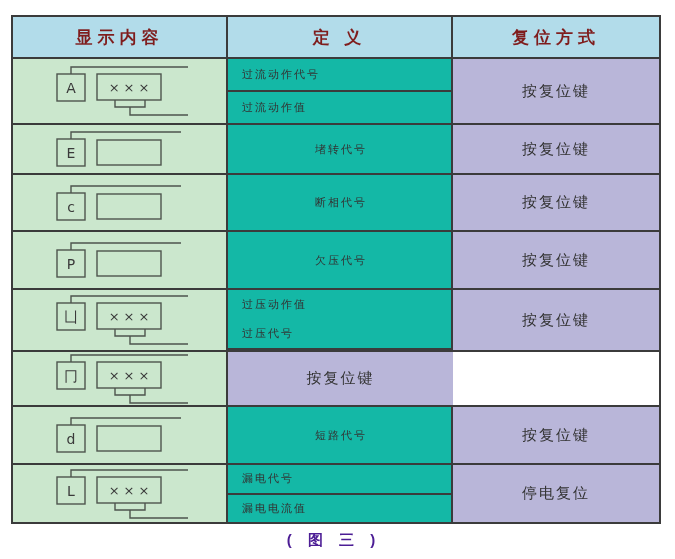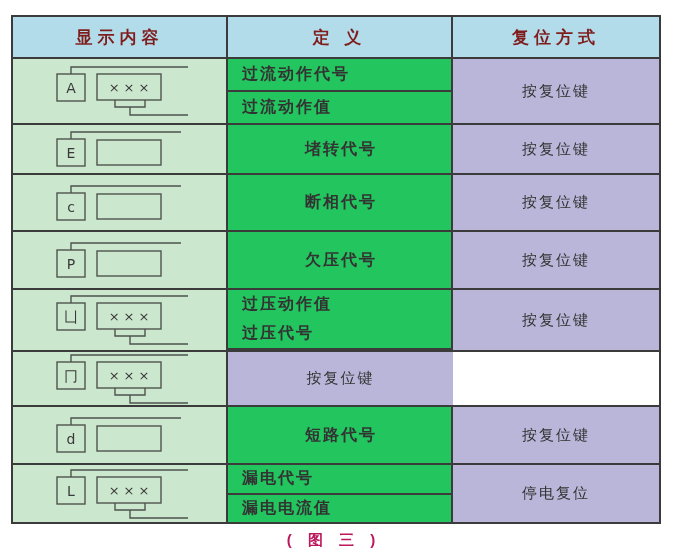--- a/index.html
+++ b/index.html
@@ -31,23 +31,23 @@
     font-size:17px; letter-spacing:5px; font-weight:bold; color:#7f1d1d;
   }
 
   
   .c-disp {
     background:#cbe7cd;
     display:flex; align-items:center;
     padding-left:18px;
   }
   .c-def {
-    background:#22c55e;
+    background:#14b8a6;
     display:flex; flex-direction:column; justify-content:center;
-    font-size:16px; letter-spacing:2px;font-weight:bold;
+    font-size:11px; letter-spacing:2px;
   }
   .c-def .def-line {
     flex:1; display:flex; align-items:center; padding-left:14px;
   }
   .c-def .def-line.divided { border-bottom:2px solid #3b3b3b; }
   .c-def.single { padding-left:3px; flex-direction:row; align-items:center; }
   .c-reset {
     background:#b9b6d9;
     display:flex; align-items:center; justify-content:center;
     font-size:15px; letter-spacing:2px;
@@ -67,21 +67,21 @@
     font-family:"DejaVu Sans", "Liberation Sans", sans-serif;
   }
   .xx {
     font-size:13px; fill:#3a3a3a; text-anchor:middle; letter-spacing:4px;
     font-family:"DejaVu Sans", "Liberation Sans", sans-serif;
   }
 
   .caption {
     position:absolute; left:11px; top:531px; width:646px;
     text-align:center; font-size:15px; font-weight:bold;
-    letter-spacing:6px; color:#be185d;
+    letter-spacing:6px; color:#4c1d95;
   }
 </style>
 </head>
 <body>
 
 <div class="stage">
 
   <div class="tbl">
 
     <div class="row hrow">

